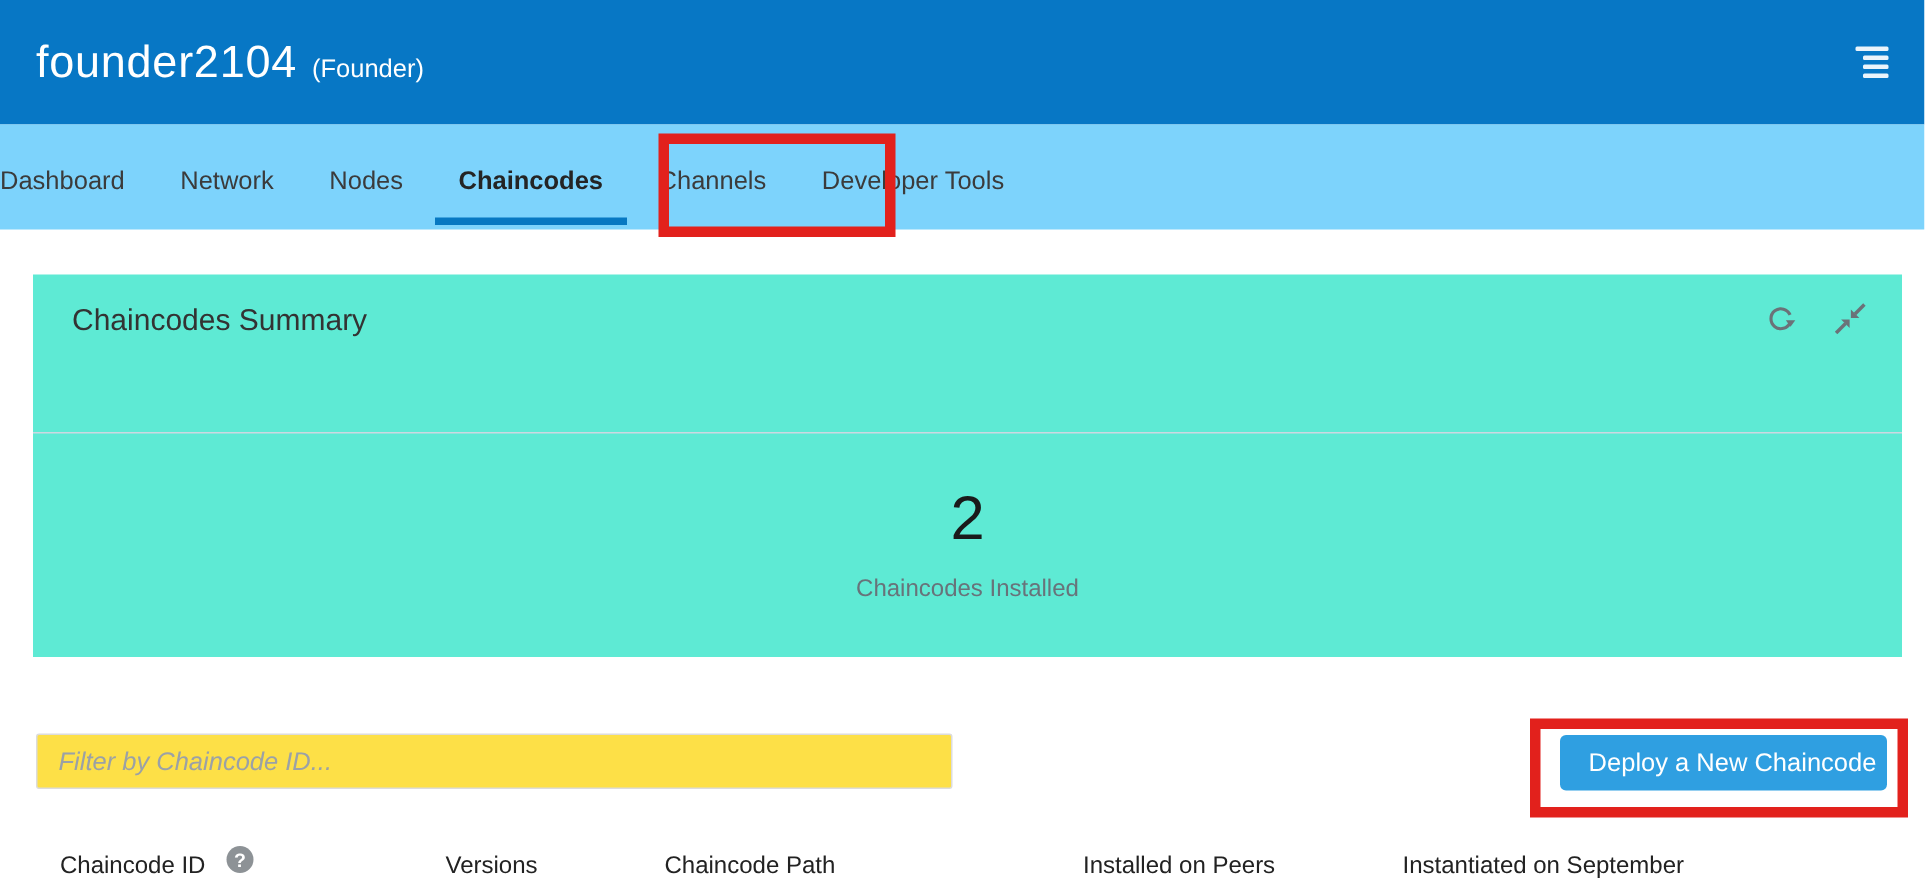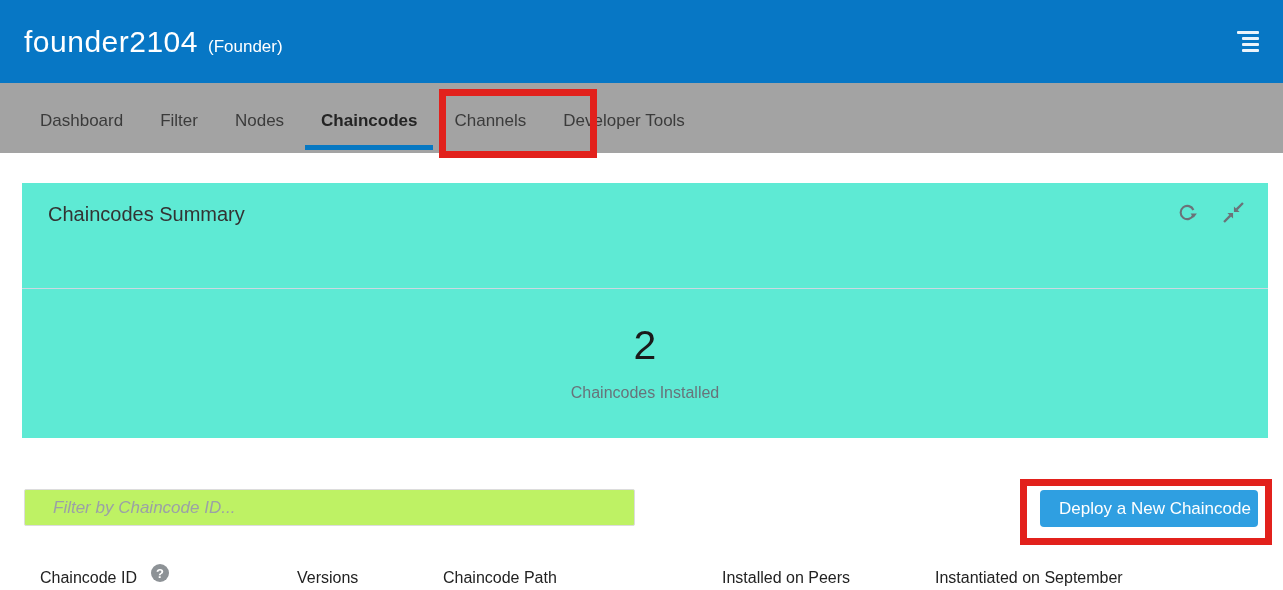--- a/index.html
+++ b/index.html
@@ -13,37 +13,37 @@
   .topbar .title { font-size:30px; letter-spacing:0.5px; }
   .topbar .subtitle { font-size:17px; }
   .menu-icon { margin-left:auto; display:flex; flex-direction:column; align-items:flex-end; gap:3px; cursor:pointer; }
   .menu-icon span { display:block; height:3px; background:rgba(255,255,255,0.92); border-radius:1px; }
   .menu-icon span:nth-child(1){ width:22px; }
   .menu-icon span:nth-child(2){ width:17px; }
   .menu-icon span:nth-child(3){ width:17px; }
   .menu-icon span:nth-child(4){ width:17px; }
 
   
-  .tabbar { height:70px; background:#a3a3a3; display:flex; align-items:flex-start; padding-left:40px; gap:37px; }
+  .tabbar { height:70px; background:#7dd3fc; display:flex; align-items:flex-start; gap:37px; }
   .tab { font-size:17px; color:#3b3b3b; padding:28px 0 14px 0; border-bottom:5px solid transparent; cursor:pointer; white-space:nowrap; }
   .tab.active { font-weight:bold; color:#242424; padding:28px 16px 14px 16px; margin:0 -16px; border-bottom-color:#0778c2; }
 
   
   .panel { position:absolute; left:22px; top:183px; width:1246px; height:255px; background:#5eead4; }
   .panel-header { position:relative; height:106px; border-bottom:1px solid #cdd8e1; }
   .panel-title { position:absolute; left:26px; top:20px; font-size:20px; color:#333; }
   .panel-icons { position:absolute; right:24px; top:19px; display:flex; gap:25px; align-items:center; }
   .icon-btn { width:21px; height:21px; cursor:pointer; display:block; }
   .as-of { position:absolute; right:13px; top:62px; font-size:14px; color:#333; }
   .panel-body { height:148px; display:flex; flex-direction:column; align-items:center; justify-content:center; }
   .big-count { font-size:41px; color:#1a1a1a; line-height:1.05; }
   .count-label { font-size:16px; color:#68737a; margin-top:17px; }
 
   
-  .filter-input { position:absolute; left:24px; top:489px; width:611px; height:37px; background:#bef264; border:1px solid #dcdcdc; border-radius:2px; padding:0 28px; font-size:17px; color:#333; font-family:"Liberation Sans", sans-serif; }
+  .filter-input { position:absolute; left:24px; top:489px; width:611px; height:37px; background:#fde047; border:1px solid #dcdcdc; border-radius:2px; padding:0 14px; font-size:17px; color:#333; font-family:"Liberation Sans", sans-serif; }
   .filter-input::placeholder { color:#9ba1a6; font-style:italic; opacity:1; }
   .deploy-btn { position:absolute; left:1040px; top:490px; width:218px; height:37px; background:#2f9fe1; color:#fff; border:none; border-radius:4px; font-size:17px; font-family:"Liberation Sans", sans-serif; cursor:pointer;padding-left:12px; }
 
   
   .annotation { position:absolute; border:7px solid #e2211c; background:transparent; pointer-events:none; }
   .annotation.tab-box { left:439px; top:89px; width:158px; height:69px; }
   .annotation.btn-box { left:1020px; top:479px; width:252px; height:66px; }
 
   
   .th { position:absolute; top:569px; font-size:16px; color:#222; white-space:nowrap; }
@@ -67,21 +67,21 @@
     <div class="menu-icon">
       <span></span>
         <span></span>
         <span></span>
         <span></span>
     </div>
   </div>
 
   <div class="tabbar">
     <span class="tab">Dashboard</span>
-    <span class="tab">Filter</span>
+    <span class="tab">Network</span>
     <span class="tab">Nodes</span>
     <span class="tab active">Chaincodes</span>
     <span class="tab">Channels</span>
     <span class="tab">Developer Tools</span>
   </div>
 
   <div class="panel">
     <div class="panel-header">
       <div class="panel-title">Chaincodes Summary</div>
       <div class="panel-icons">

